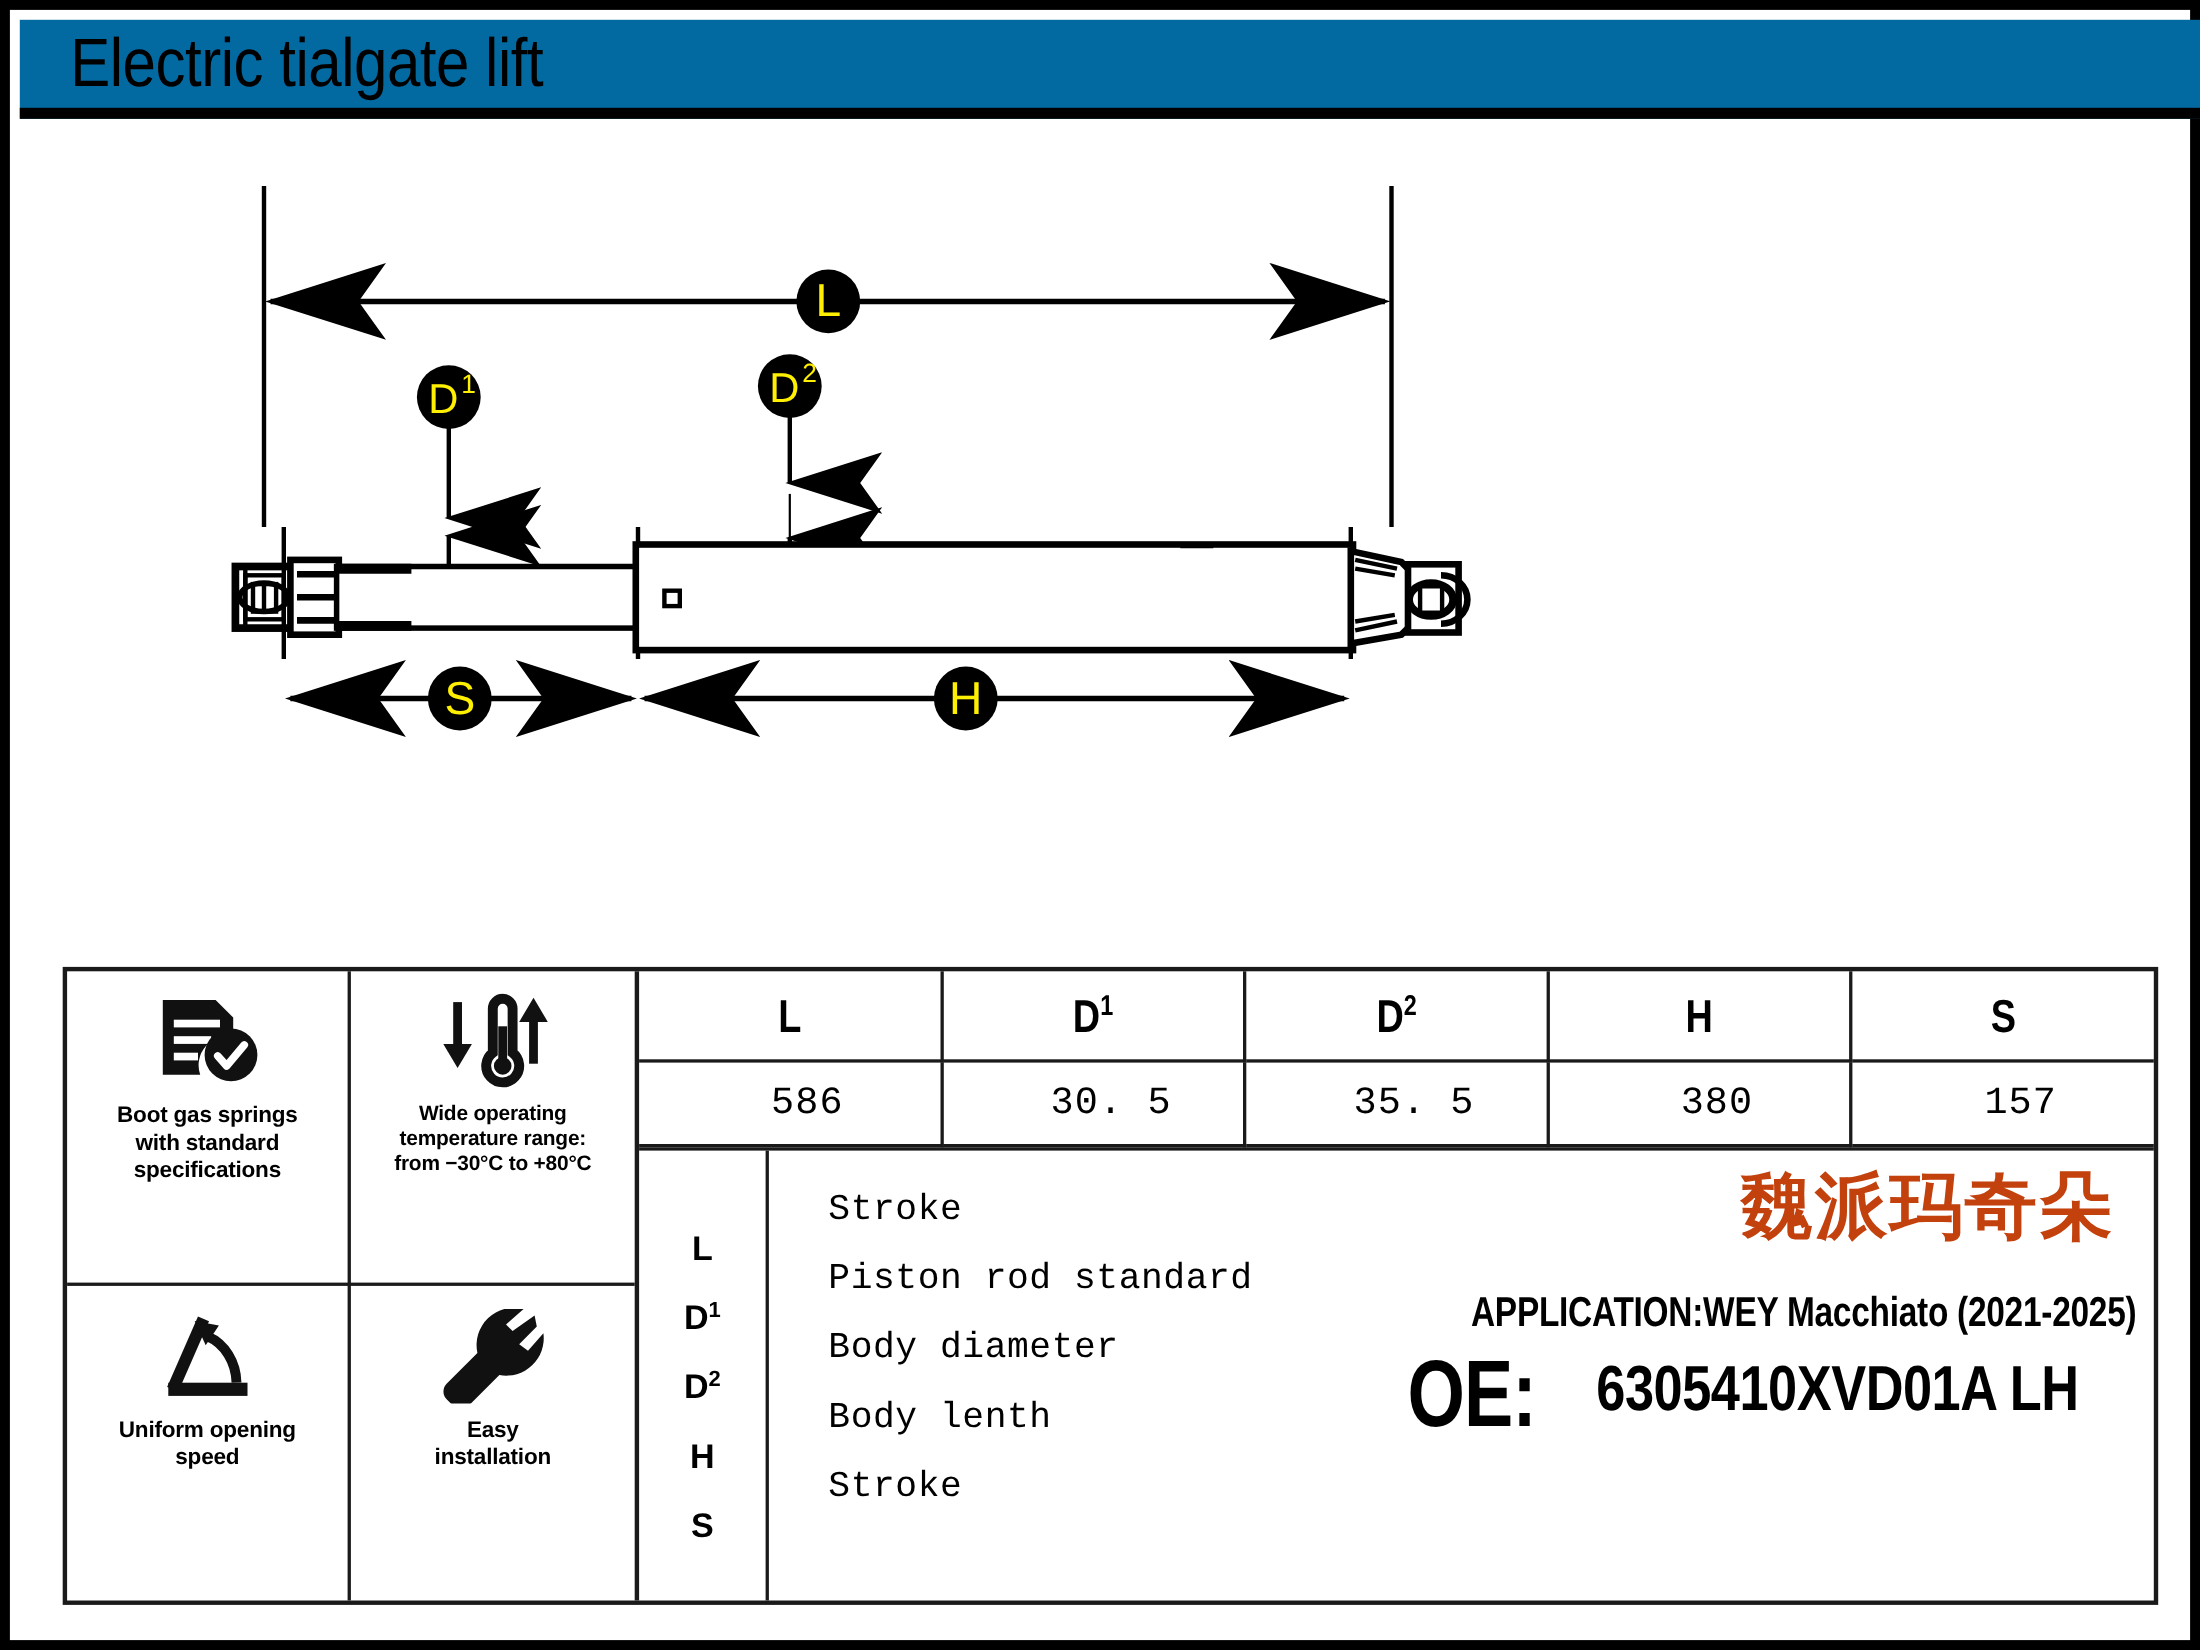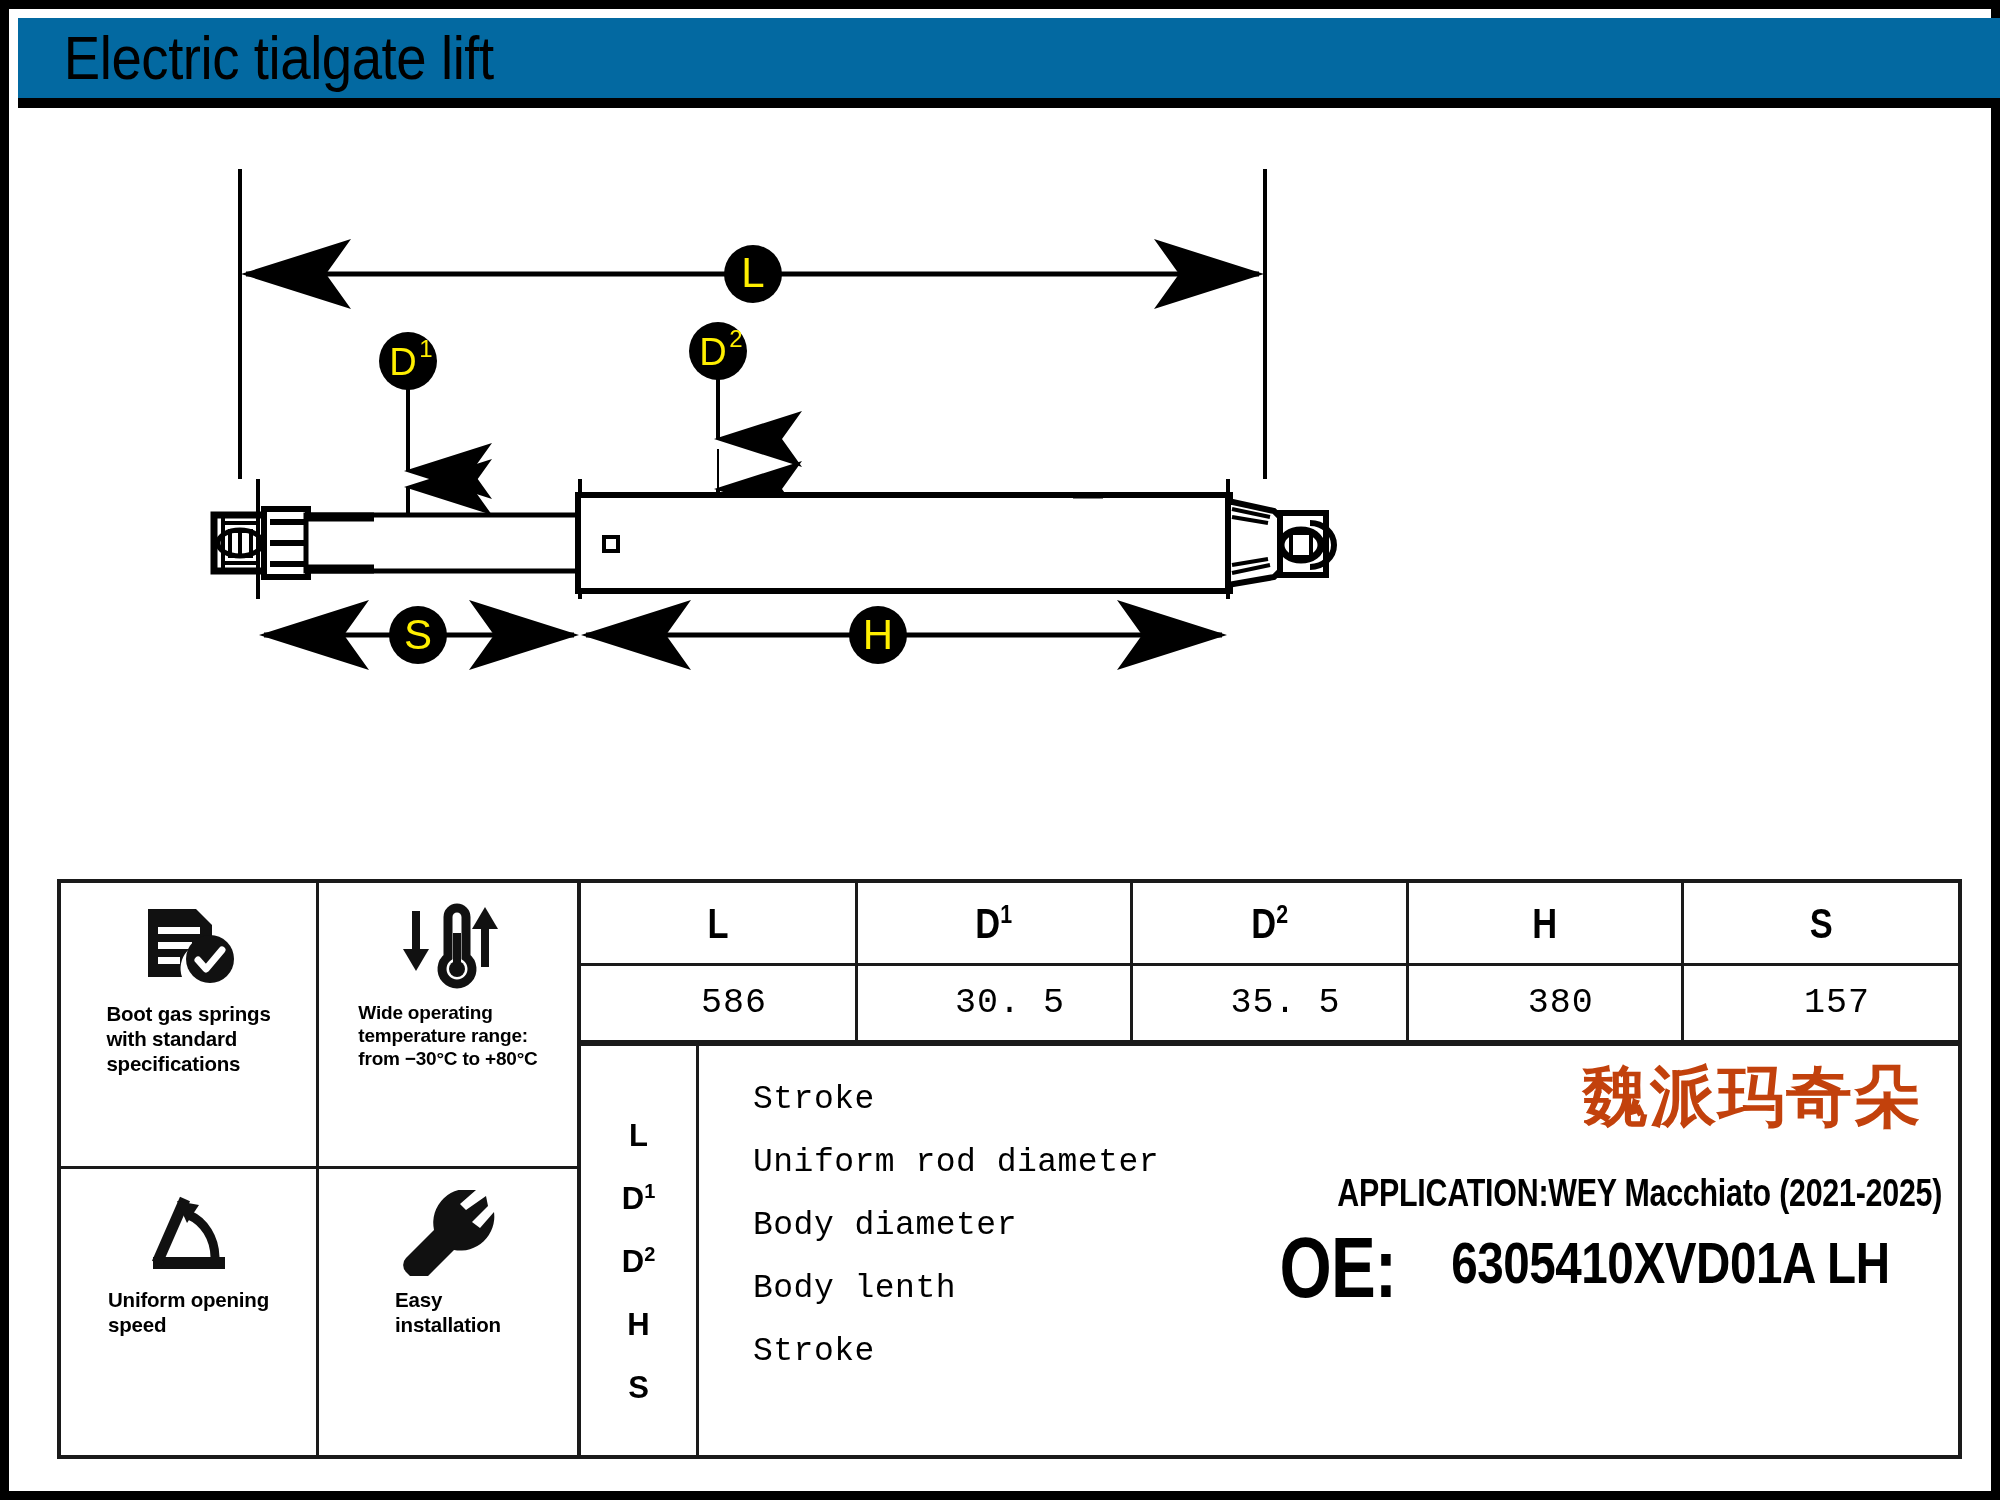--- a/index.html
+++ b/index.html
@@ -100,20 +100,21 @@
     display: flex;
     align-items: center;
     justify-content: center;
     margin-bottom: 6px;
   }
   .feature-label {
     font-family: "Liberation Sans", sans-serif;
     font-size: 20.5px;
     font-weight: bold;
     color: #000000;
+    text-align: center;
     line-height: 1.22;
     white-space: pre-line;
     letter-spacing: -0.2px;
   }
   .feature-cell.wide-temp .feature-label { font-size: 19px; }
 
   
   #data-block {
     flex: 1;
     display: flex;
@@ -490,21 +491,21 @@
             <span>H</span><sup></sup>
           </div>
           <div class="legend-sym">
             <span>S</span><sup></sup>
           </div>
         </div>
 
         <div id="legend-right">
           <div id="legend-defs">
             <div class="legend-def">Stroke</div>
-            <div class="legend-def">Uniform rod diameter</div>
+            <div class="legend-def">Piston rod standard</div>
             <div class="legend-def">Body diameter</div>
             <div class="legend-def">Body lenth</div>
             <div class="legend-def">Stroke</div>
           </div>
 
           <div id="brand-cn">魏派玛奇朵</div>
           <div id="application-line">APPLICATION:WEY Macchiato (2021-2025)</div>
           <div id="oe-row">
             <span id="oe-label">OE:</span>
             <span id="oe-value">6305410XVD01A  LH</span>

